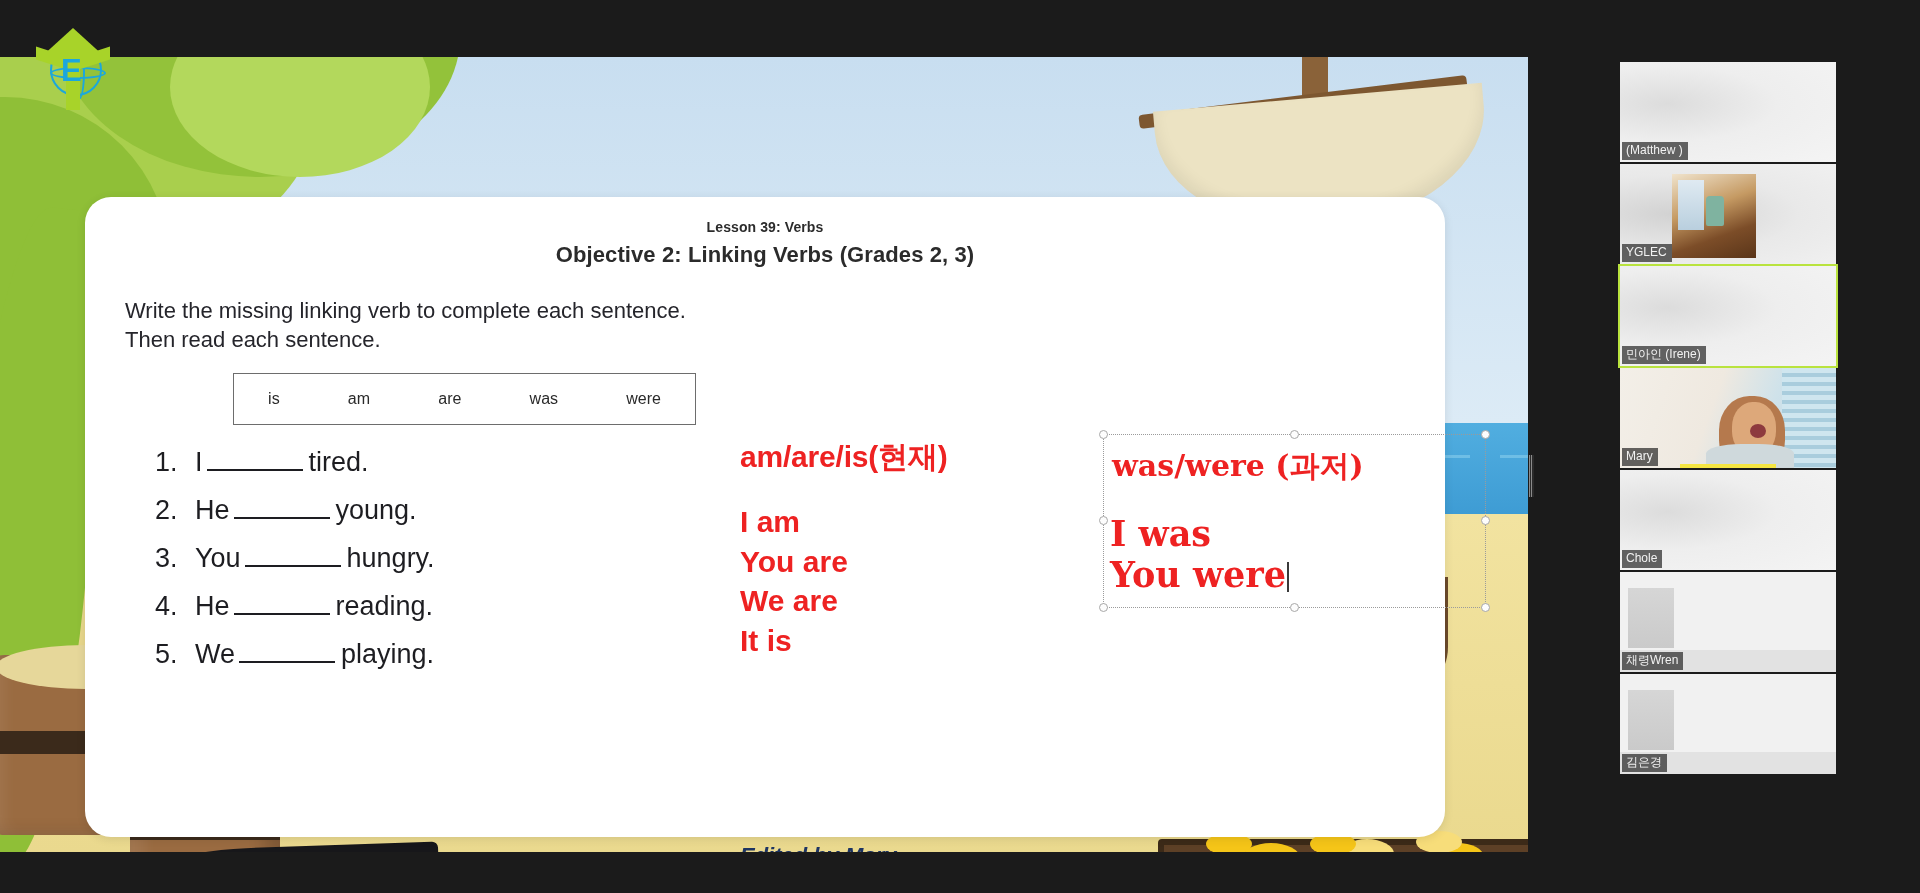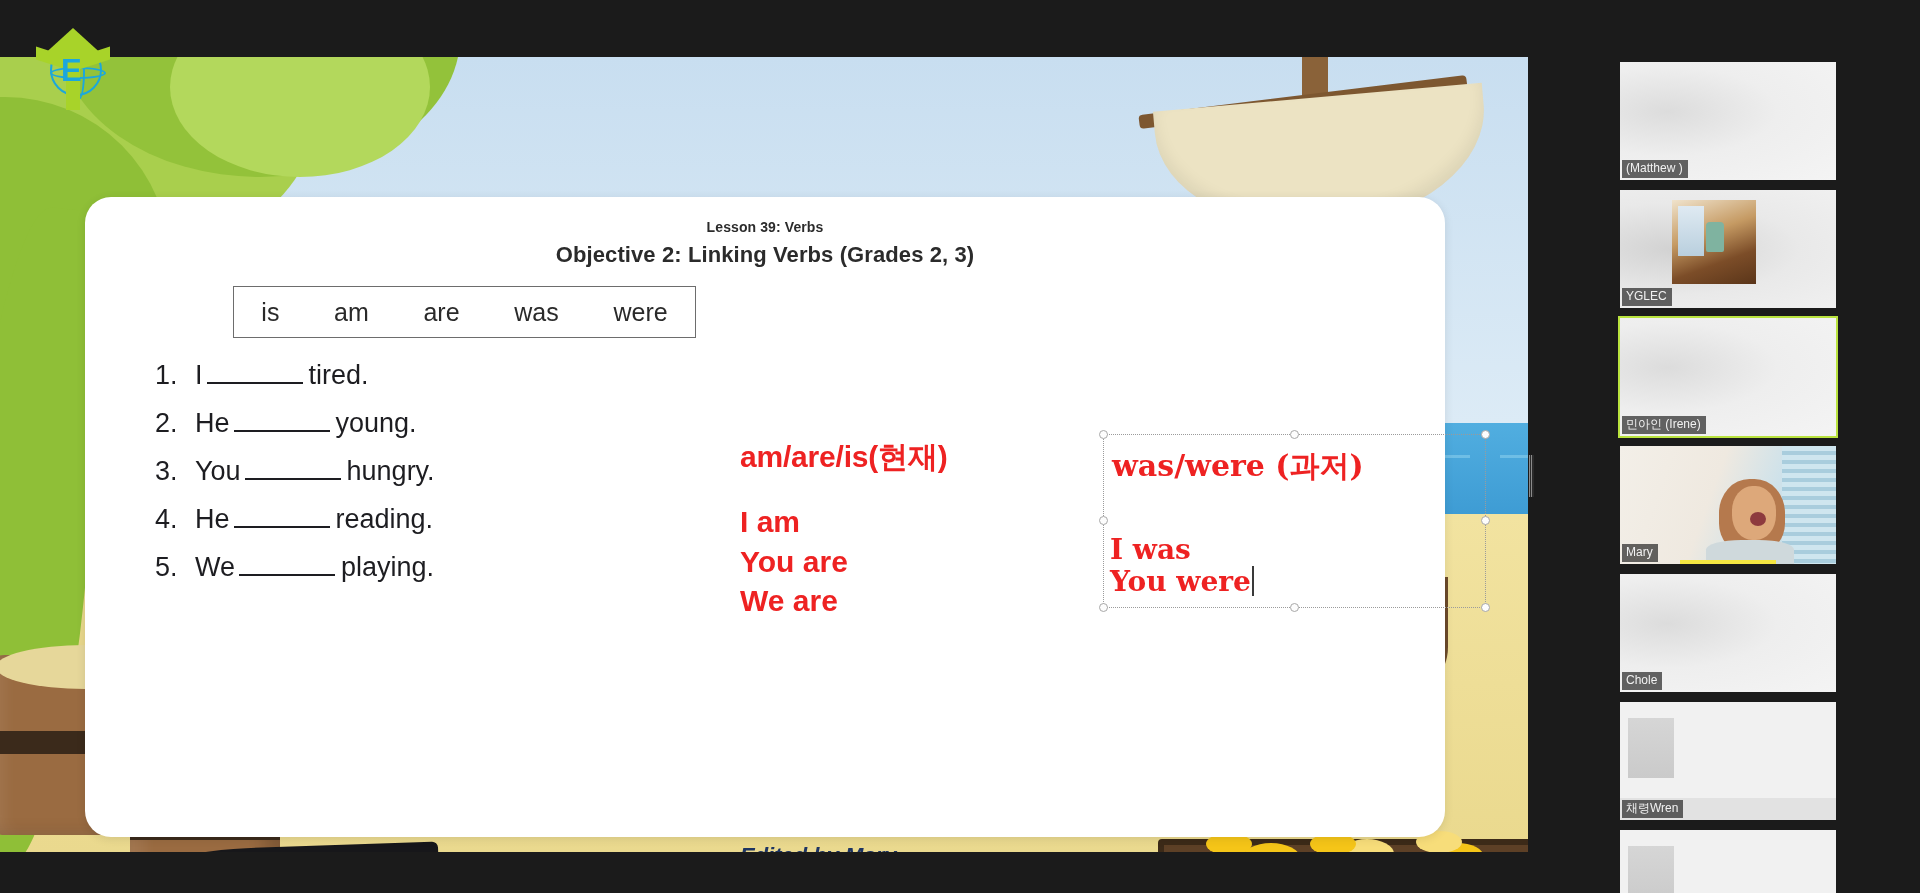--- a/index.html
+++ b/index.html
@@ -99,21 +99,21 @@
   .ws-title .l1 { font-size: 14px; }
   .ws-title .l2 { font-size: 22px; margin-top: 7px; }
 
   .ws-instr { margin-top: 28px; font-size: 22px; color: #25252b; line-height: 1.33; font-weight: 400;}
 
   .wordbank {
     margin: 18px 0 0 108px;
     width: 463px; height: 52px;
     border: 1.6px solid #6d6d6d;
     display: flex; align-items: center; justify-content: space-around;
-    font-size: 25px; color: #2a2a2a;
+    font-size: 16px; color: #2a2a2a;
   }
 
   .qlist { margin: 22px 0 0 30px; }
   .qitem { display: flex; align-items: baseline; font-size: 27px; color: #1d1d21;
            margin-bottom: 17px; }
   .qnum  { width: 40px; }
   .qtext { white-space: pre; }
   .qblank{ display:inline-block; width: 96px; border-bottom: 2.4px solid #1d1d21;
            margin: 0 6px 0 4px; height: 20px; }
 
@@ -125,22 +125,22 @@
 
   
   #red-textbox {
     position: absolute; left: 1103px; top: 377px; width: 383px; height: 174px;
     border: 1px dotted #9b9b9b;
   }
   #red-textbox .tb-hdr  { position:absolute; left: 8px; top: 11px;
                           font-size: 30px; white-space: nowrap;
                           font-family: "DejaVu Serif", serif; }
   #red-textbox .tb-body { position:absolute; left: 6px; top: 79px;
-                          font-size: 28px; line-height: 1.16;
-                          font-family: "DejaVu Serif", serif; margin-top: 20px; }
+                          font-size: 35px; line-height: 1.16;
+                          font-family: "DejaVu Serif", serif; }
   .caret { display:inline-block; width:2px; height:30px; background:#3a3a3a;
            vertical-align:-5px; margin-left:1px; }
   .handle { position:absolute; width:9px; height:9px; border:1px solid #a8a8a8;
             background:#fdfdfd; border-radius:50%; }
   .h-tl{ left:-5px; top:-5px;} .h-tc{ left:50%; margin-left:-5px; top:-5px;}
   .h-tr{ right:-5px; top:-5px;} .h-ml{ left:-5px; top:50%; margin-top:-5px;}
   .h-mr{ right:-5px; top:50%; margin-top:-5px;} .h-bl{ left:-5px; bottom:-5px;}
   .h-bc{ left:50%; margin-left:-5px; bottom:-5px;} .h-br{ right:-5px; bottom:-5px;}
 
   #edited-by { position: absolute; left: 740px; top: 786px;
@@ -169,21 +169,21 @@
 
   
   #splitter { position:absolute; left: 1528px; top: 0; width: 8px; height: 893px;
               background:#1b1b1b; }
   #splitter .grip { position:absolute; left: 1px; top: 455px; width: 5px; height: 42px;
               background: repeating-linear-gradient(90deg,#8b8b8b 0 1px,#2a2a2a 1px 2.5px); }
 
   
   #filmstrip { position: absolute; left: 1536px; top: 0; width: 384px; height: 893px;
                background:#1b1b1b; padding: 62px 24px 0 24px; }
-  .tile { position: relative; width: 216px; height: 118px; margin: 0 auto 10px auto;
+  .tile { position: relative; width: 216px; height: 100px; margin: 0 auto 2px auto;
           background:#0c4a6e; overflow:hidden; }
   .tile.active { outline: 3px solid #b9e33e; outline-offset: -1px; }
   .tile .nametag { position: absolute; left: 2px; bottom: 2px;
           background: rgba(30,30,30,.68); color:#f2f2f2;
           font-size: 12px; line-height: 15px; padding: 1px 5px 2px 4px;
           max-width: 170px; white-space: nowrap; overflow: hidden; }
   .tile .audiobar { position:absolute; left:50%; transform:translateX(-50%);
           bottom:0; width: 96px; height: 4px; background:#f5e642; }
   .blankcam { position:absolute; inset:0; background:
           radial-gradient(ellipse at 22% 42%, #dcdcdc 0%, #eeeeee 46%, #f4f4f4 100%); }
@@ -254,20 +254,24 @@
           <div class="coin" style="left: 120px; top: 6px; width: 46px; height: 22px;"></div>
           <div class="coin coinl" style="left: 226px; top: 4px; width: 46px; height: 22px;"></div>
         </div>
 
       <div id="card">
         <div class="ws-title">
           <div class="l1">Lesson 39: Verbs</div>
           <div class="l2">Objective 2: Linking Verbs (Grades 2, 3)</div>
         </div>
 
+        <div class="ws-instr">
+          <div>Write the missing linking verb to complete each sentence.</div>
+          <div>Then read each sentence.</div>
+        </div>
 
         <div class="wordbank" id="wordbank">
             <span class="wb-word">is</span>
             <span class="wb-word">am</span>
             <span class="wb-word">are</span>
             <span class="wb-word">was</span>
             <span class="wb-word">were</span>
           </div>
 
         <div class="qlist" id="qlist">
@@ -303,20 +307,21 @@
             </div>
           </div>
       </div>
 
       <div id="red-col1" class="red">
         <div class="hdr">am/are/is(현재)</div>
         <div class="body" id="present-lines">
             <div>I am</div>
             <div>You are</div>
             <div>We are</div>
+            <div>It is</div>
           </div>
       </div>
 
       <div id="red-textbox">
         <div class="tb-hdr red">was/were (과저)</div>
         <div class="tb-body red" id="past-lines">
             <div>I was</div>
             <div>You were<span class="caret"></span></div>
           </div>
         <span class="handle h-tl"></span>

